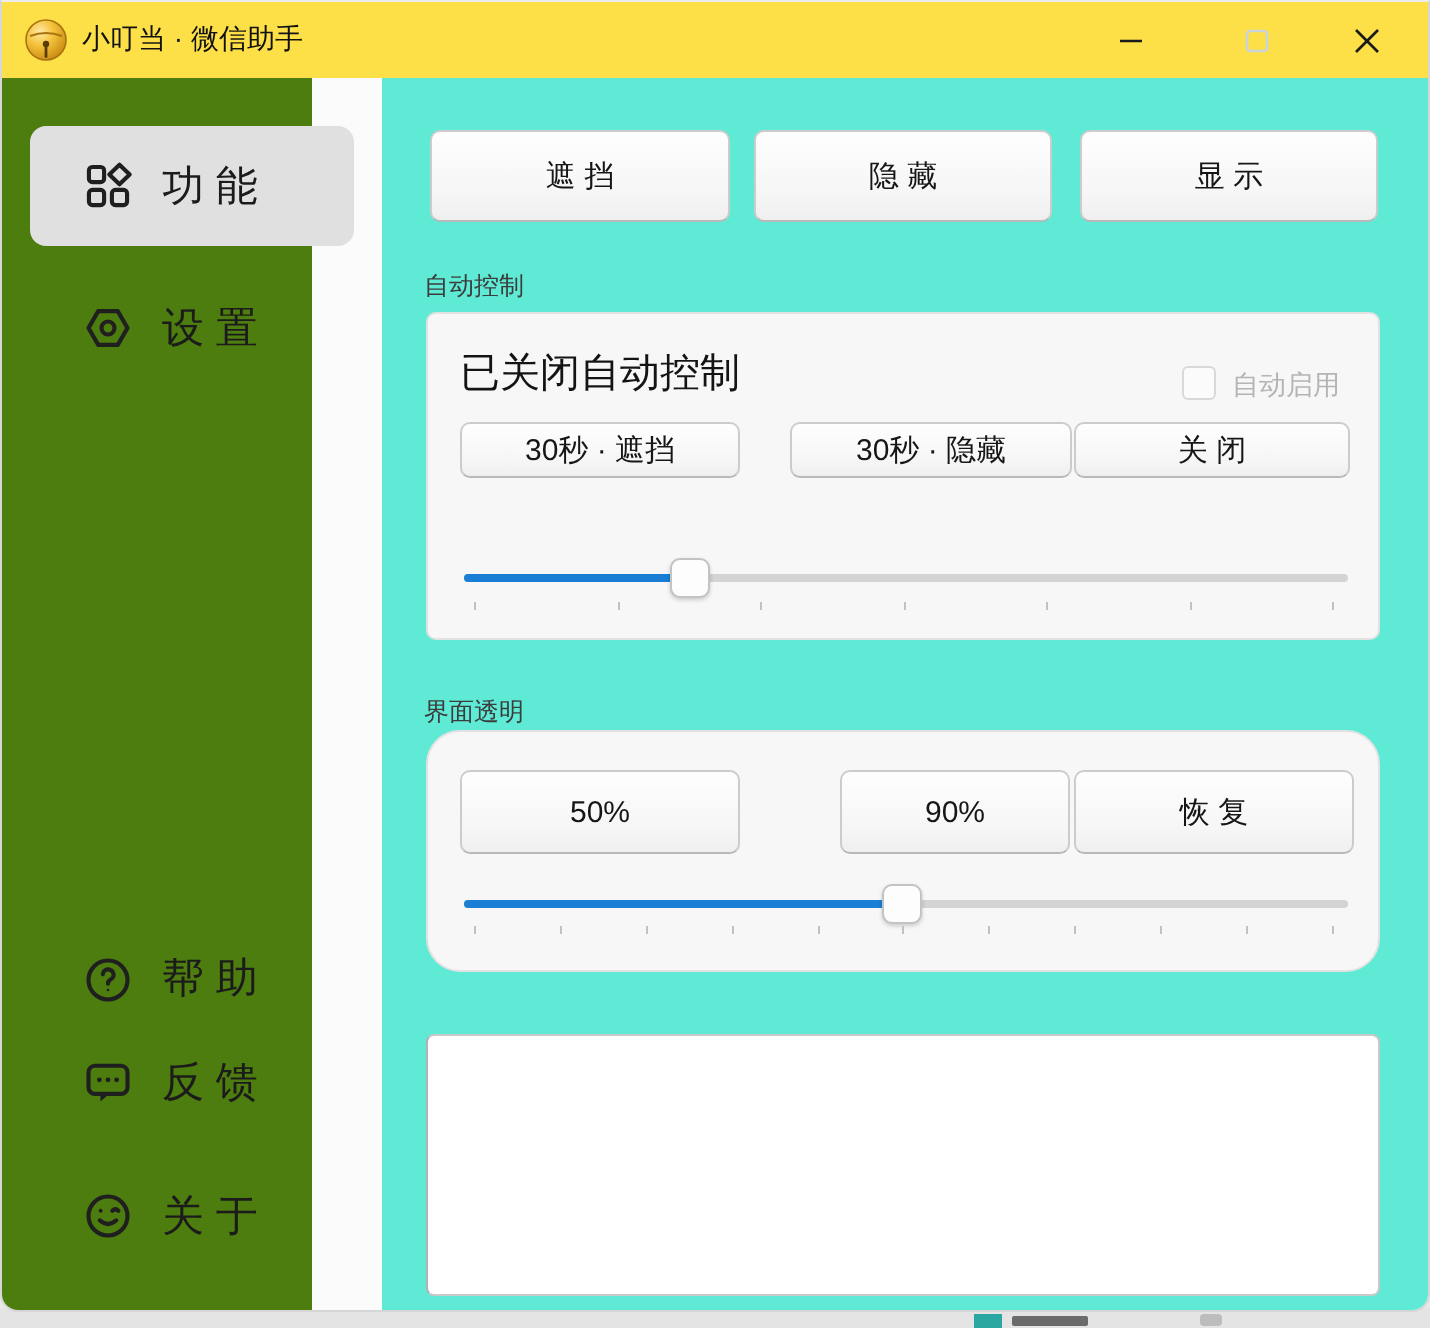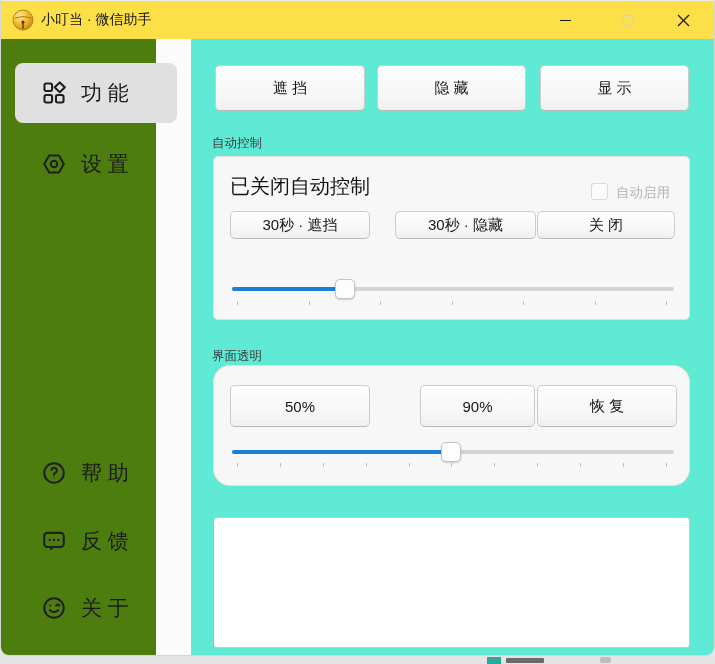--- a/index.html
+++ b/index.html
@@ -39,21 +39,21 @@
   .sidebar { position:absolute; top:38px; left:0; bottom:0; width:155px; background:#4d7c0f; }
   .side-item {
     position:absolute; left:14px; width:162px; height:60px;
     display:flex; align-items:center; gap:14px; padding-left:26px;
     border-radius:8px; font-size:21px; color:#1b1b1b; cursor:default;
   }
   .side-item.active { background:#e0e0e0; }
   .side-item .sicon { width:26px; height:26px; flex:0 0 26px; display:block; }
   .pos-feature { top:24px; }
   .pos-setting { top:95px; }
-  .pos-help    { top:404px; }
+  .pos-help    { top:404px;align-items:flex-end; }
   .pos-feedback{ top:472px; }
   .pos-about   { top:539px; }
 
   
   .content { position:absolute; top:38px; left:190px; right:0; bottom:0; background:#5eead4; }
 
   .btn {
     position:absolute; height:46px;
     background:linear-gradient(180deg,#fefefe 0%,#f6f6f6 70%,#efefef 100%);
     border:1px solid #cccccc; border-bottom-color:#b9b9b9;

